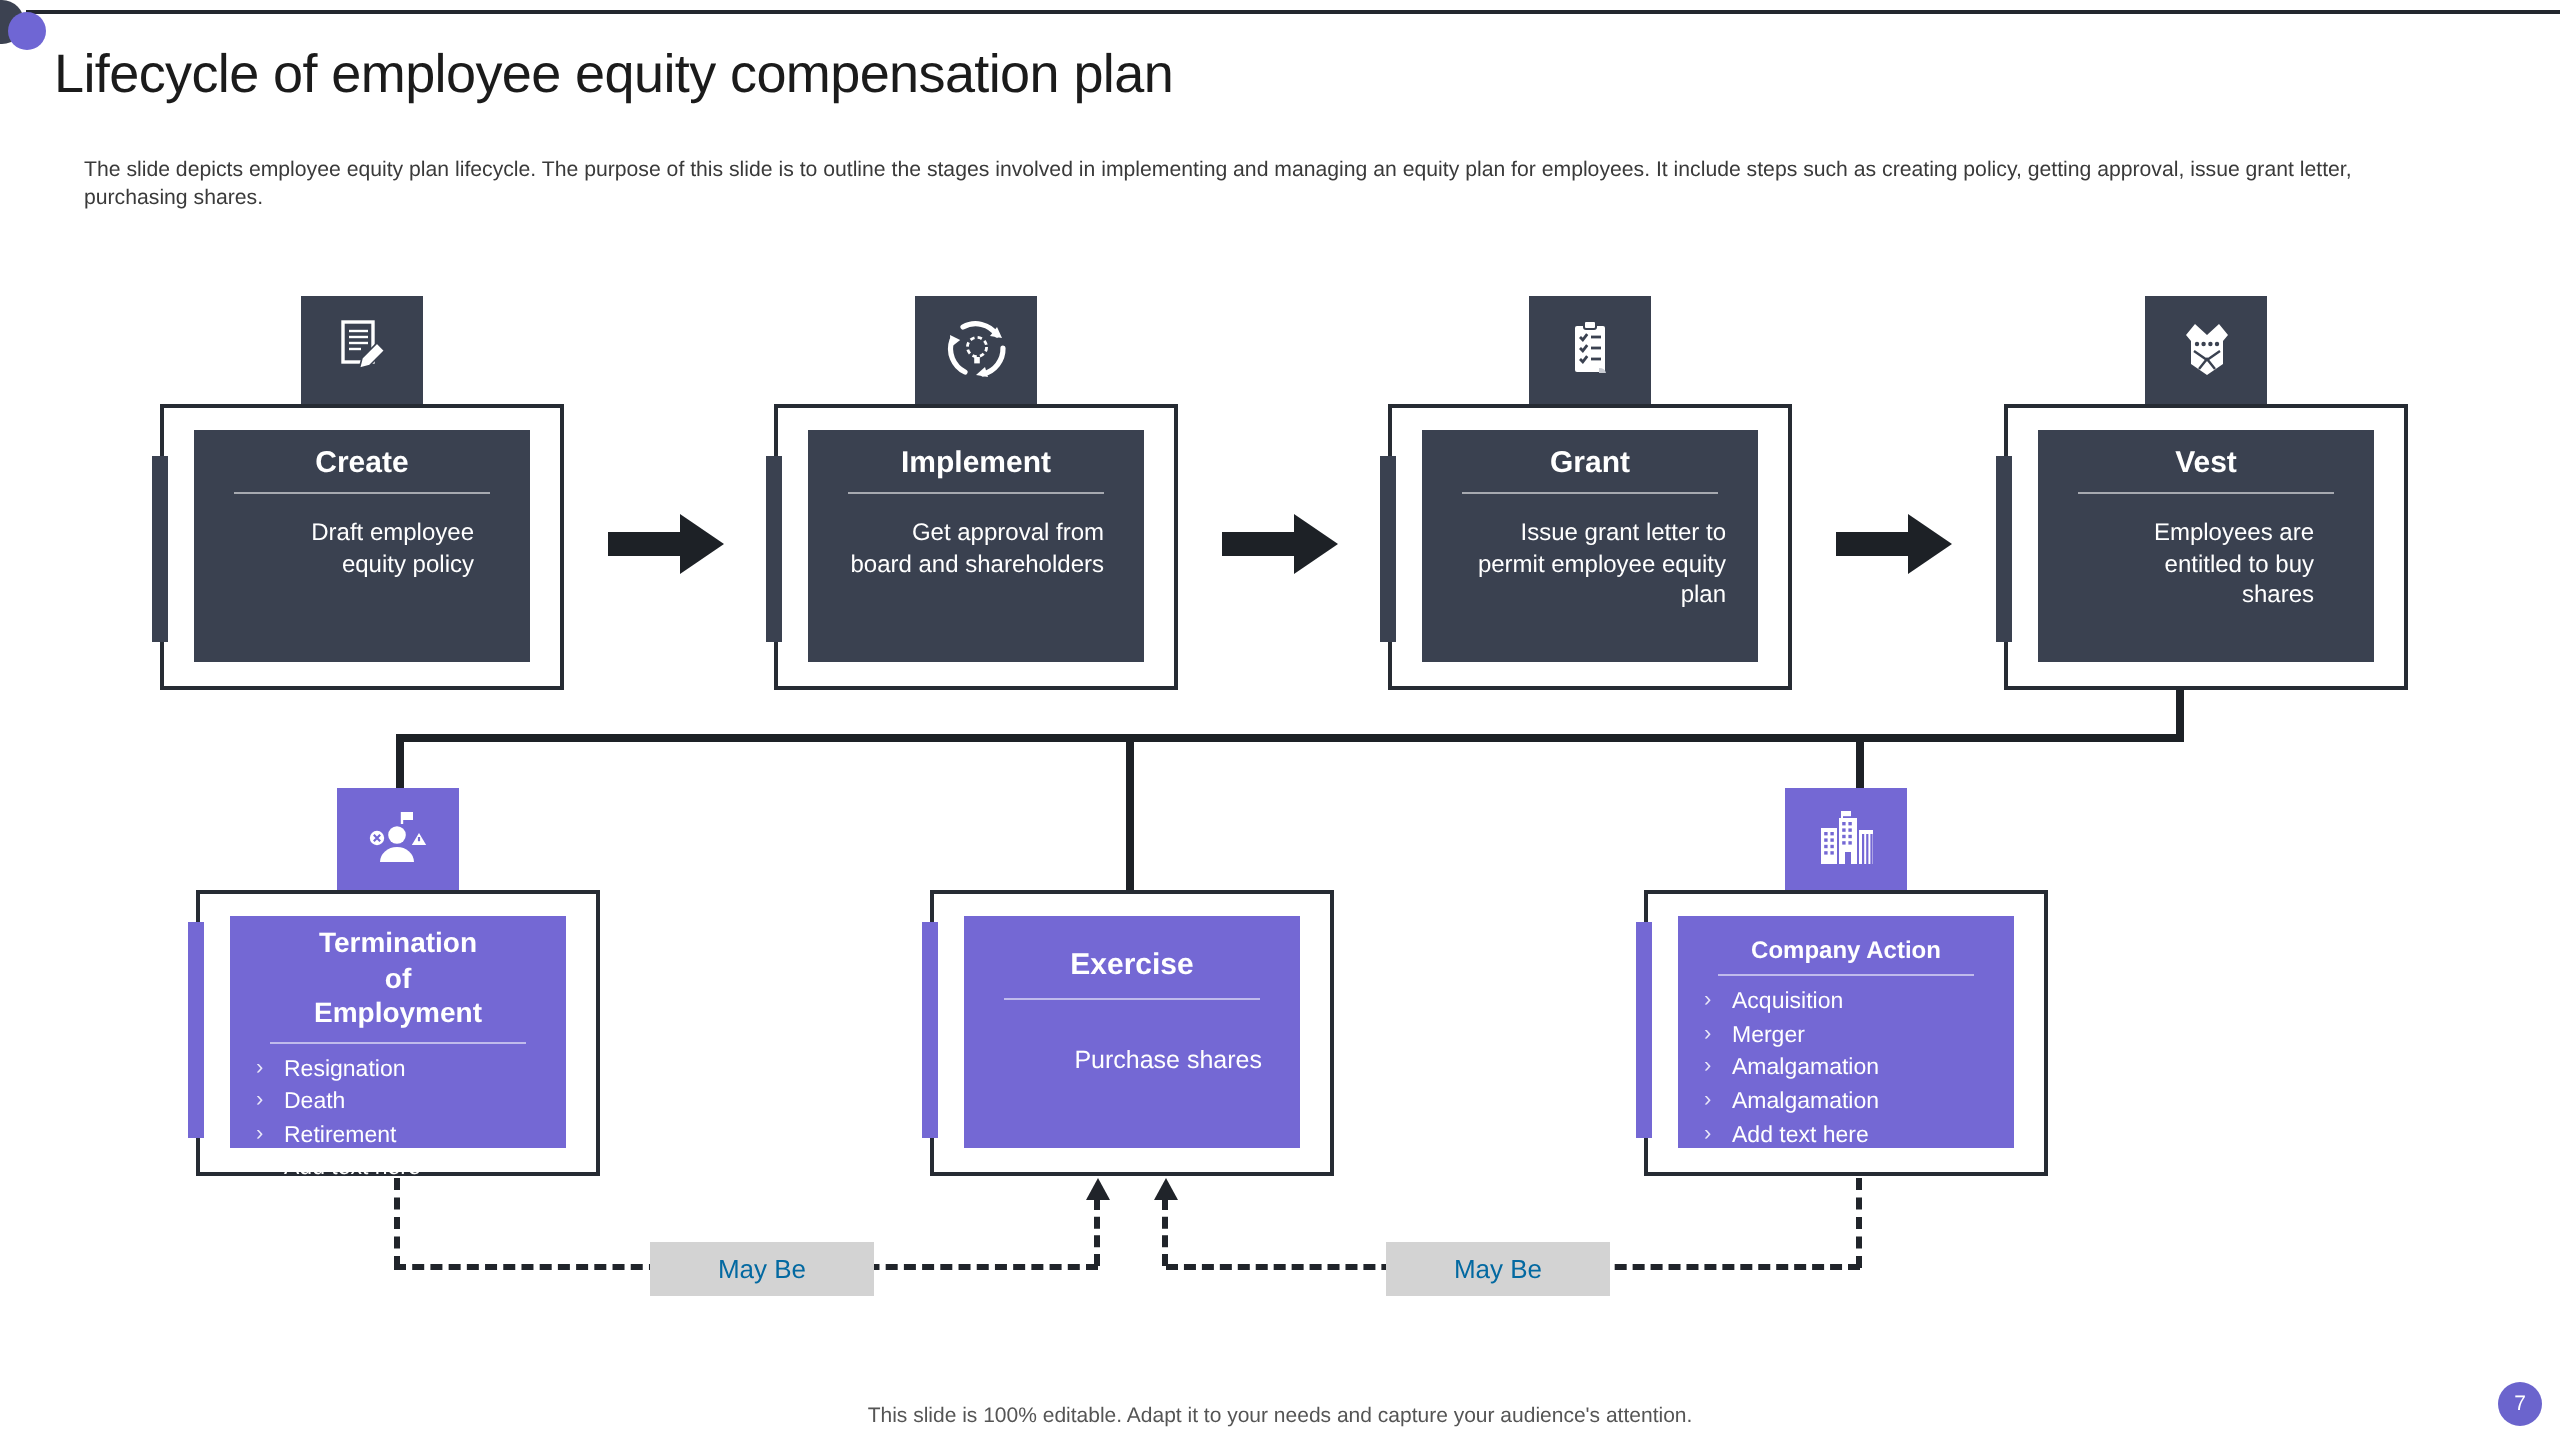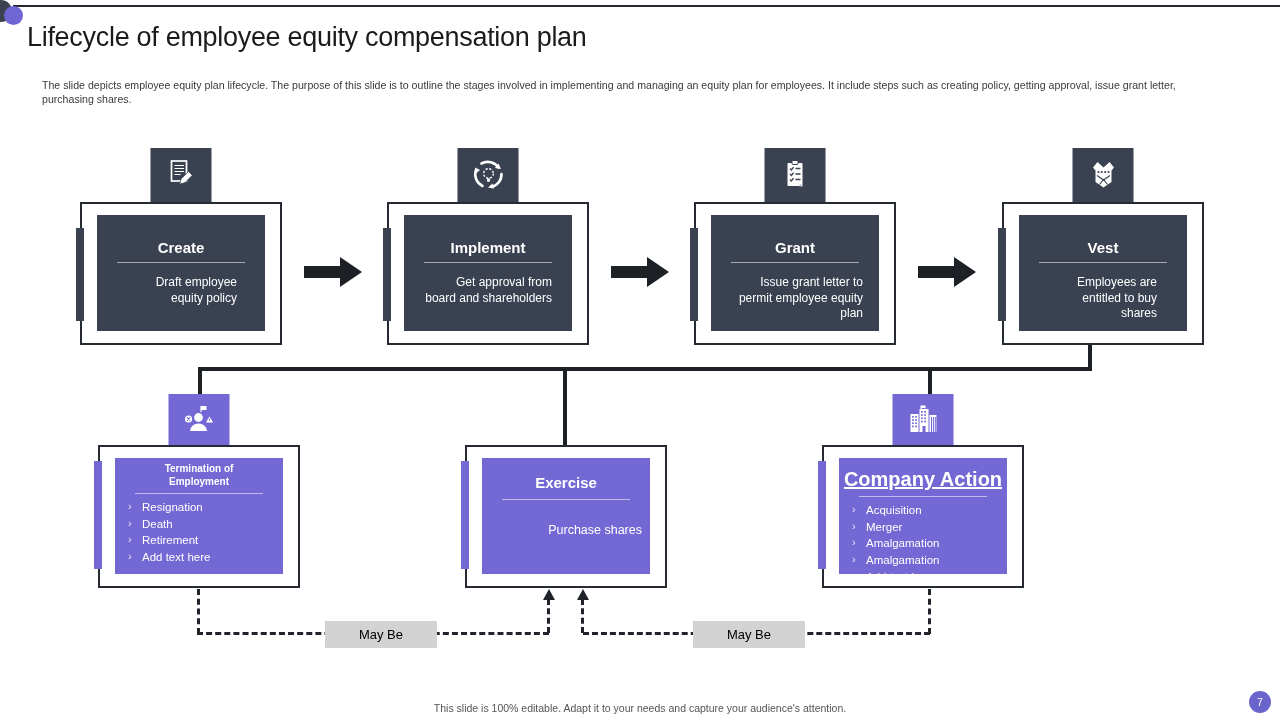--- a/index.html
+++ b/index.html
@@ -18,44 +18,44 @@
   .stage { position:absolute; width:202px; }
   .icon-tab { position:absolute; left:50%; transform:translateX(-50%); top:0; width:61px; height:54px;
               background:#3a4150; display:flex; align-items:center; justify-content:center; }
   .icon-tab.purple { background:#7468d4; height:51px; }
   .outer-box { position:absolute; left:0; top:54px; width:202px; height:143px; background:#fff; border:2px solid #262b33; }
   .outer-box.low { top:51px; }
   .accent-bar { position:absolute; left:-6px; top:24px; width:8px; height:93px; background:#3a4150; }
   .accent-bar.purple { background:#7468d4; top:14px; height:108px; }
   .inner-box { position:absolute; left:15px; top:11px; width:168px; height:116px; background:#3a4150; color:#fff; }
   .inner-box.purple { background:#7468d4; }
-  .stage-title { margin-top:24px; text-align:center; font-weight:700; font-size:15px; }
-  .stage-title.small { font-size:10px; line-height:1.25; margin-top:5px; padding:0 36px; }
-  .stage-title.med { font-size:20px; margin-top:10px;text-decoration:underline; }
+  .stage-title { margin-top:8px; text-align:center; font-weight:700; font-size:15px; }
+  .stage-title.small { font-size:14px; line-height:1.25; margin-top:5px; padding:0 36px; }
+  .stage-title.med { font-size:12px; margin-top:10px; }
   .stage-title.pad-top { margin-top:16px; }
   .divider { height:1px; background:rgba(255,255,255,0.55); width:128px; margin:6px auto 8px; }
   .divider.tight { margin:5px auto 6px; }
   .divider.wide { margin:8px auto; }
   .stage-desc { font-size:12px; text-align:right; line-height:1.3; }
   .bullets { list-style:none; padding-left:13px; margin-top:1px; }
   .bullets li { display:flex; font-size:11.5px; line-height:1.23; margin-bottom:2.5px; }
   .bullets .bmark { width:14px; flex:0 0 14px; font-size:11px; opacity:.85; }
   
   .harrow { position:absolute; width:58px; height:30px; }
   .harrow .shaft { position:absolute; left:0; top:9px; width:36px; height:12px; background:#1d2126; }
   .harrow .head { position:absolute; left:36px; top:0; width:0; height:0;
                   border-top:15px solid transparent; border-bottom:15px solid transparent; border-left:22px solid #1d2126; }
   
   .cline { position:absolute; background:#1d2126; }
   
   .dash-h { position:absolute; border-top:3px dashed #20242a; height:0; }
   .dash-v { position:absolute; border-left:3px dashed #20242a; width:0; }
   .arrow-up { position:absolute; width:0; height:0;
               border-left:6px solid transparent; border-right:6px solid transparent; border-bottom:11px solid #20242a; }
-  .maybe-label { position:absolute; width:112px; height:27px; background:#d3d3d3; color:#000000;
+  .maybe-label { position:absolute; width:112px; height:27px; background:#d3d3d3; color:#0369a1;
                  font-size:13px; display:flex; align-items:center; justify-content:center; }
   
   .footer-note { position:absolute; left:0; top:702px; width:1280px; text-align:center; font-size:10.5px; color:#555; }
   .page-badge { position:absolute; left:1249px; top:691px; width:22px; height:22px; border-radius:50%;
                 background:#6b64cd; color:#fff; font-size:10.5px; display:flex; align-items:center; justify-content:center; }
   svg { display:block; }
 </style>
 </head>
 <body>
 
@@ -235,21 +235,21 @@
     </div>
   </div>
 </div>
 
 <div class="stage" style="left:465px; top:394px; height:194px;">
   <div class="outer-box low">
     <div class="accent-bar purple"></div>
     <div class="inner-box purple">
       <div class="stage-title pad-top">Exercise</div>
       <div class="divider wide"></div>
-      <div class="stage-desc" style="padding:14px 8px 0; font-size:12.5px;">Purchase shares</div>
+      <div class="stage-desc" style="padding:14px 19px 0; font-size:12.5px;">Purchase shares</div>
     </div>
   </div>
 </div>
 
 <div class="stage" style="left:822px; top:394px; height:194px;">
   <div class="icon-tab purple">
     <span>
       <svg width="38" height="32" viewBox="0 0 38 32">
         <rect x="6" y="10" width="8" height="18" fill="#fff"></rect>
         <rect x="15" y="5" width="9" height="23" fill="#fff"></rect>

